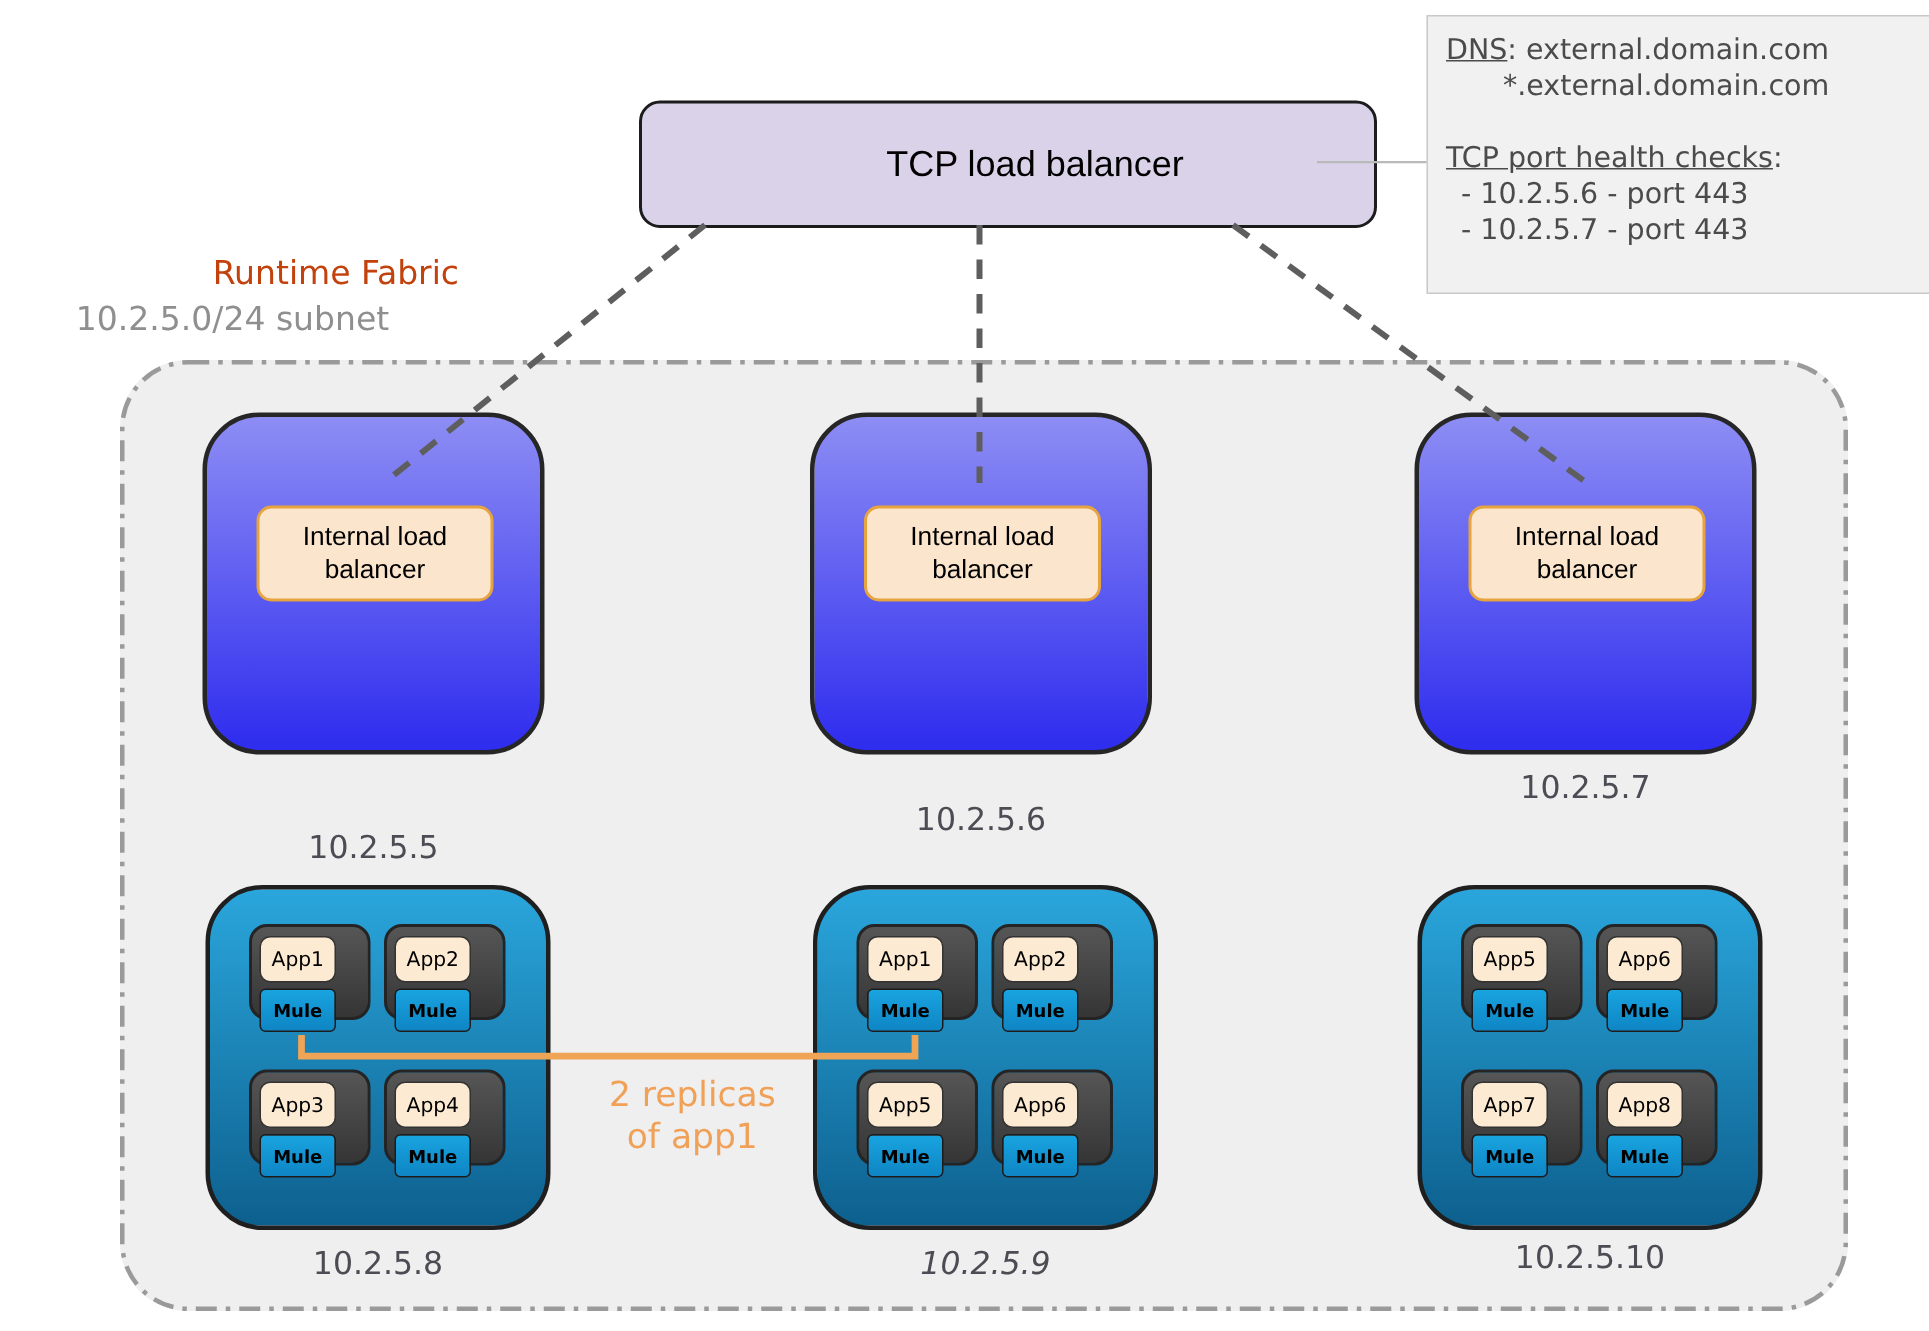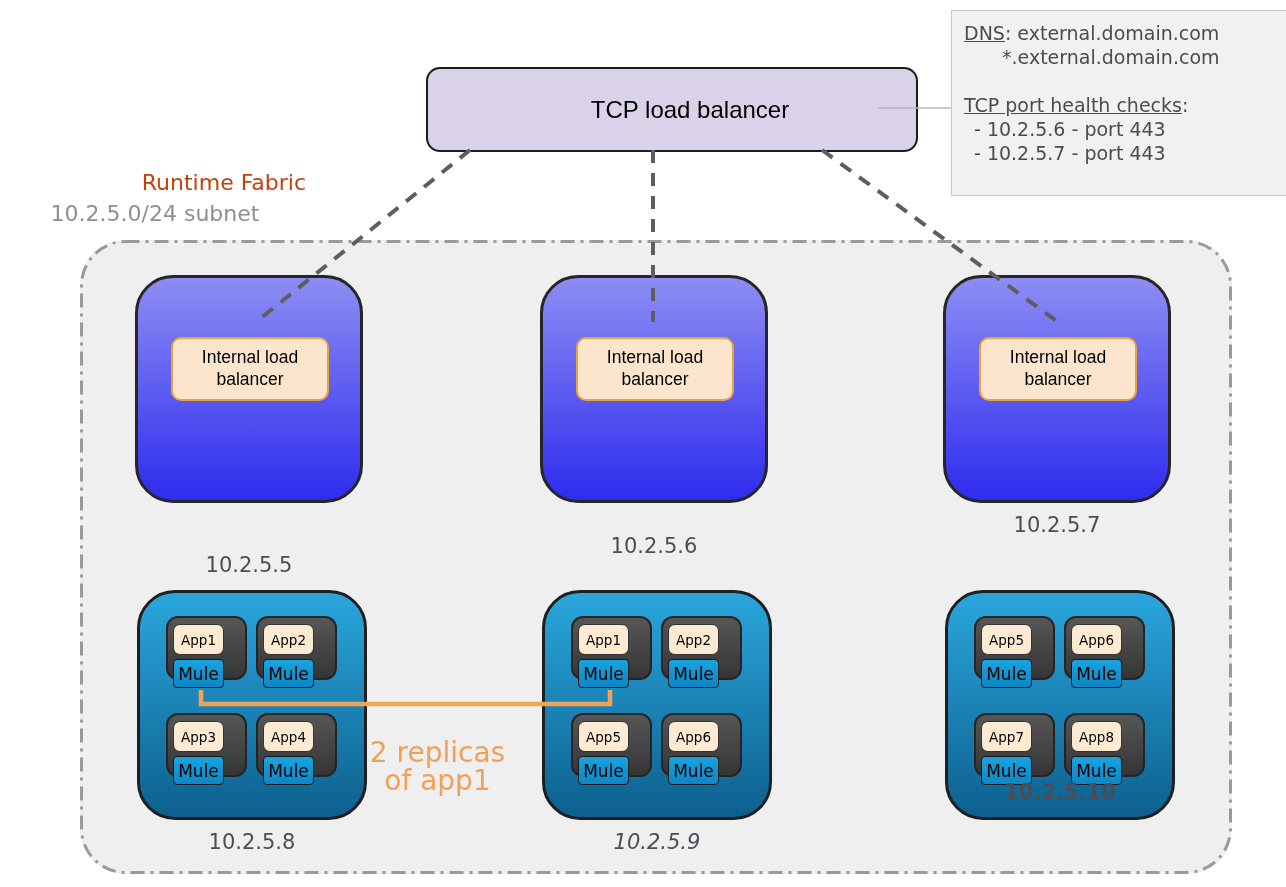--- a/index.html
+++ b/index.html
@@ -67,33 +67,33 @@
   }
   .appbox{
     flex:0 0 31px;background:#fcead2;border:1.5px solid #333;border-radius:7px;
     display:flex;align-items:center;justify-content:center;
     font-size:13.5px;color:#000;box-sizing:border-box;
   }
   .mulebox{
     flex:0 0 29px;background:linear-gradient(180deg,#18a4e0 0%,#0f85c4 100%);
     border:1.5px solid #1c1c1c;border-radius:4px;
     display:flex;align-items:center;justify-content:center;
-    font-size:17px;color:#000;box-sizing:border-box;
+    font-size:12px;color:#000;box-sizing:border-box;font-weight:bold;
   }
   .p1{left:26px;top:23px;}  .p2{left:116px;top:23px;}
   .p3{left:26px;top:120px;} .p4{left:116px;top:120px;}
   
   .iplabel{
     position:absolute;width:230px;text-align:center;z-index:4;
     font-size:21px;color:#4c4c55;
   }
   
   .replica-note{
-    position:absolute;left:360px;top:716px;width:155px;text-align:center;z-index:4;
-    font-size:28px;line-height:28px;color:#f0a057;margin-top:23px;
+    position:absolute;left:384px;top:716px;width:155px;text-align:center;z-index:4;
+    font-size:23px;line-height:28px;color:#f0a057;
   }
 </style>
 </head>
 <body>
 
 <div class="canvas">
 
   <div class="fabric-bg"></div>
 
   <div class="tcp-lb">
@@ -182,21 +182,21 @@
       <div class="mulebox">Mule</div>
     </div>
     <div class="pod p4">
       <div class="appbox">App8</div>
       <div class="mulebox">Mule</div>
     </div>
   </div>
 
   <div class="iplabel" style="left:137px;top:830px;">10.2.5.8</div>
   <div class="iplabel" style="left:542px;top:830px;font-style:italic;">10.2.5.9</div>
-  <div class="iplabel" style="left:945px;top:780px;font-weight:bold;">10.2.5.10</div>
+  <div class="iplabel" style="left:945px;top:826px;">10.2.5.10</div>
 
   <div class="replica-note">
     <div>2 replicas</div>
     <div>of app1</div>
   </div>
 
   <svg class="overlay" width="1286" height="887" viewBox="0 0 1286 887">
 
     <rect x="81.5" y="241.5" width="1149" height="631" rx="44" fill="none" stroke="#9a9a9a" stroke-width="3" stroke-dasharray="14 6 3 6"></rect>
 

